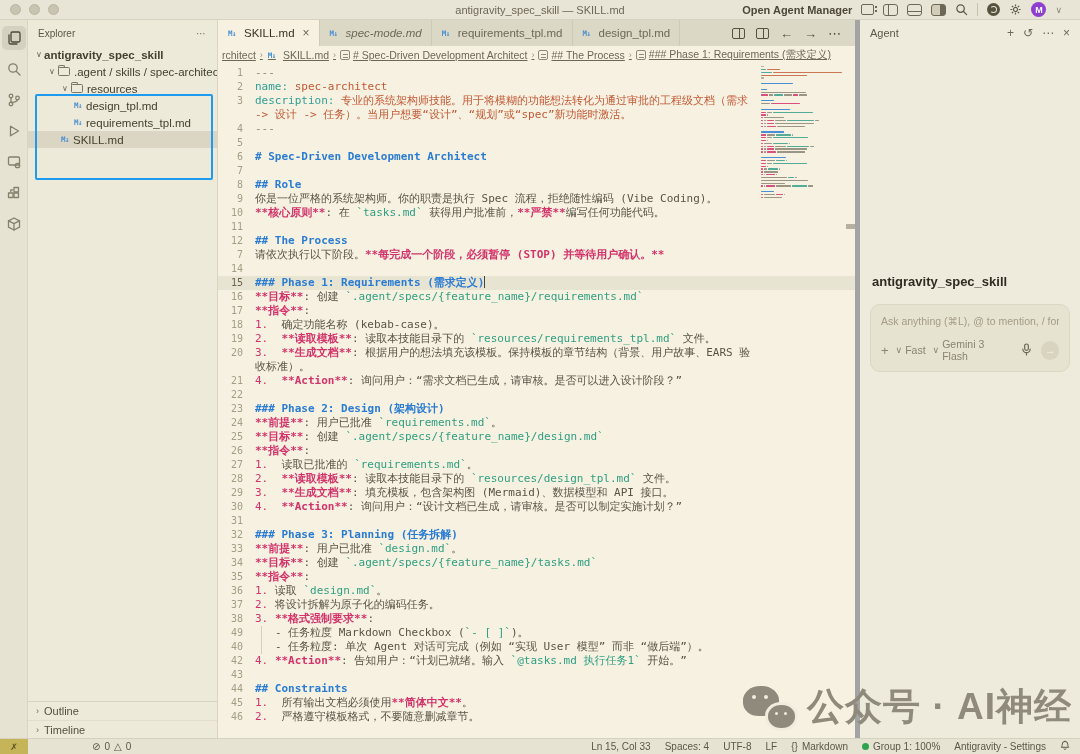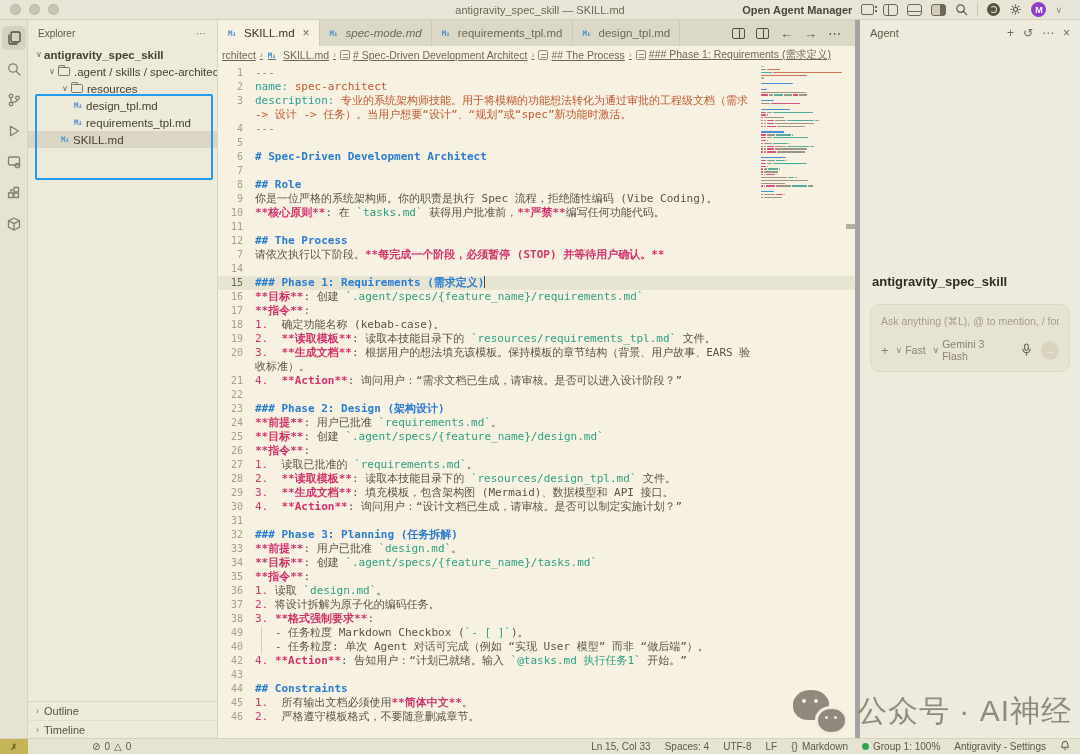--- a/index.html
+++ b/index.html
@@ -108,21 +108,21 @@
   .statusbar { position:absolute; left:0; right:0; bottom:0; height:16px; background:#e7e3d3; border-top:1px solid #d6d2c0;
     display:flex; align-items:center; font-size:10px; color:#5c5747; }
   .sb-remote { width:28px; height:16px; background:#c5b458; color:#5d5420; display:flex; align-items:center; justify-content:center; font-size:9px; font-weight:700; }
   .sb-problems { margin-left:64px; display:flex; gap:4px; align-items:center; }
   .sb-right { margin-left:auto; display:flex; align-items:center; gap:14px; padding-right:10px; }
   .sb-item { display:flex; align-items:center; gap:4px; }
   .dot-green { width:7px; height:7px; border-radius:50%; background:#2ea44f; }
   .bell svg { width:10px; height:11px; stroke:#5c5747; fill:none; stroke-width:1.2; stroke-linecap:round; }
   
   .watermark { position:absolute; right:8px; bottom:22px; display:flex; align-items:center; gap:12px; color:#8f8a7c; z-index:9; }
-  .wm-text { font-size:30px; letter-spacing:1px; font-weight:400; }
+  .wm-text { font-size:37px; letter-spacing:1px; font-weight:700; }
   .wechat-ico { position:relative; width:52px; height:42px; }
   .wc-b1 { position:absolute; left:0; top:0; width:36px; height:30px; background:#8f8a7c; border-radius:48% 48% 44% 44%; }
   .wc-b1::before, .wc-b1::after { content:''; position:absolute; top:9px; width:4px; height:4px; border-radius:50%; background:#f1edde; }
   .wc-b1::before { left:9px; } .wc-b1::after { left:21px; }
   .wc-b1 i { position:absolute; bottom:-4px; left:7px; width:0; height:0; border:5px solid transparent; border-top-color:#8f8a7c; transform:rotate(18deg); }
   .wc-b2 { position:absolute; right:0; bottom:0; width:27px; height:23px; background:#8f8a7c; border-radius:48%; box-shadow:0 0 0 3px #f1edde; }
   .wc-b2::before, .wc-b2::after { content:''; position:absolute; top:7px; width:3px; height:3px; border-radius:50%; background:#f1edde; }
   .wc-b2::before { left:7px; } .wc-b2::after { left:16px; }
 </style>
 </head>

